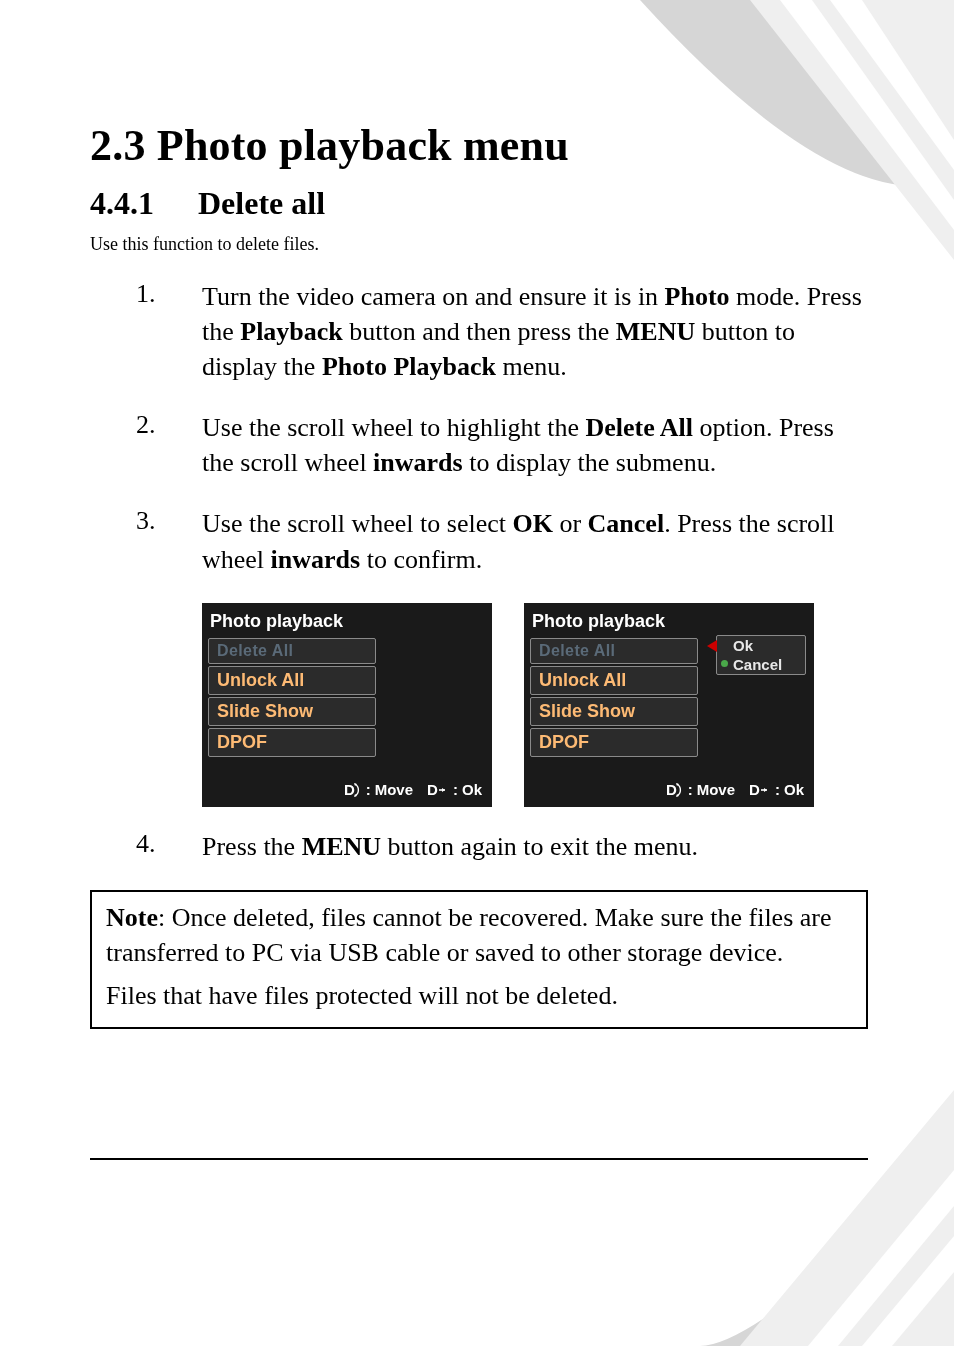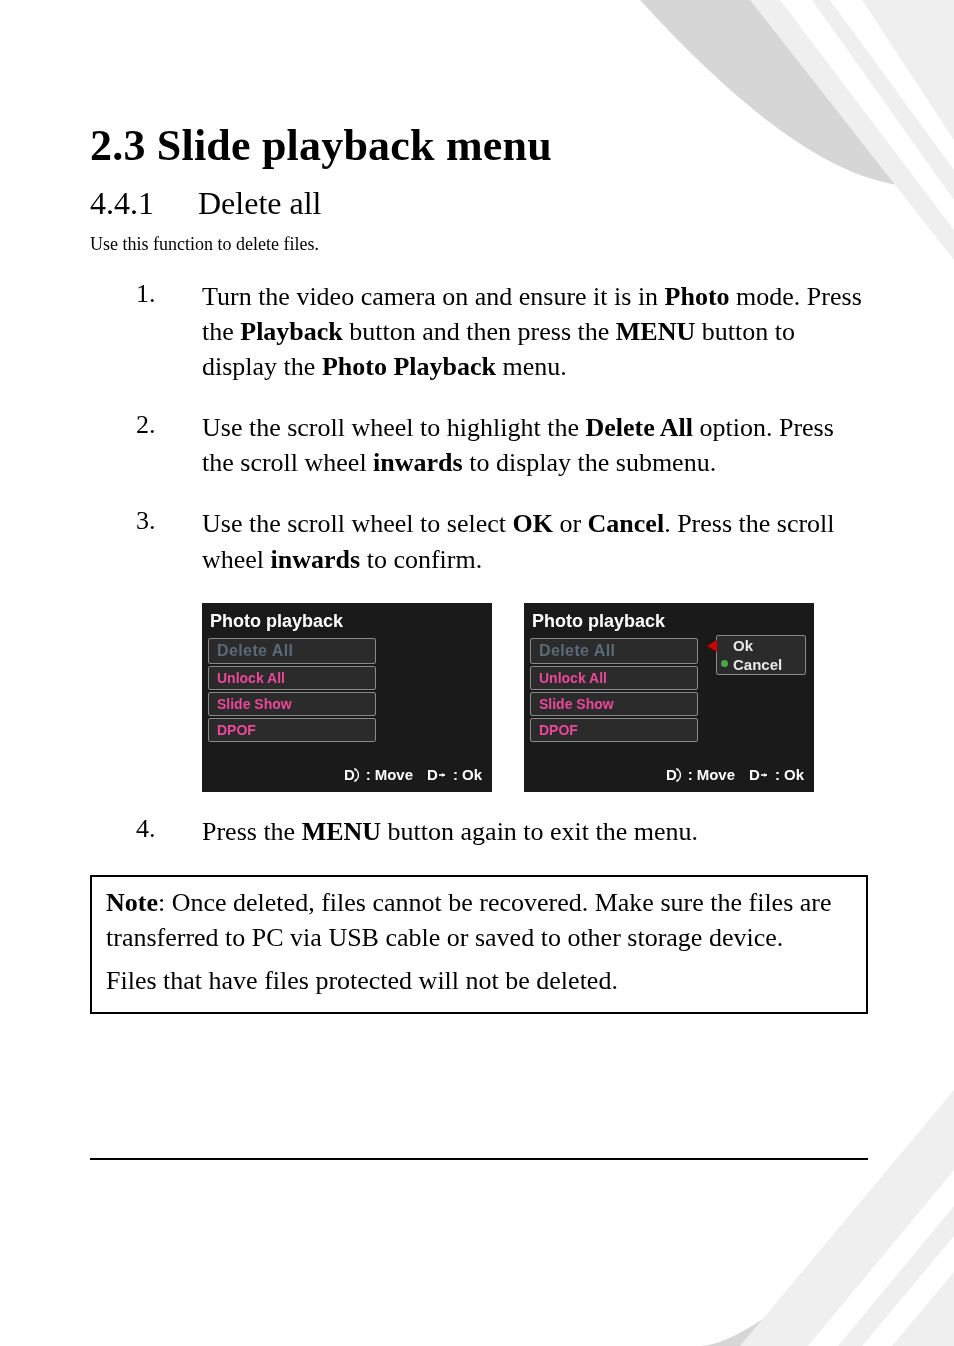--- a/index.html
+++ b/index.html
@@ -25,21 +25,21 @@
     padding: 120px 86px 0 90px;
   }
   h1.section-title {
     font-size: 44px;
     font-weight: bold;
     margin: 0 0 14px 0;
     letter-spacing: 0.2px;
   }
   h2.subsection-title {
     font-size: 32px;
-    font-weight: normal;
+    font-weight: bold;
     margin: 0 0 12px 0;
   }
   .subnum { display: inline-block; width: 100px; }
   p.lead {
     font-size: 18px;
     margin: 0 0 24px 0;
   }
   ol.steps {
     list-style: none;
     padding: 0;
@@ -76,23 +76,23 @@
     font-size: 18px;
     font-weight: bold;
     padding: 2px 8px 6px 8px;
   }
   .menu-list { padding: 0 6px 8px 6px; }
   .menu-item {
     border: 1px solid #8a8a8a;
     border-radius: 2px;
     margin-bottom: 2px;
     padding: 3px 8px;
-    font-size: 14px;
-    font-weight: bold;
-    color: #ec4899;
+    font-size: 18px;
+    font-weight: bold;
+    color: #fdba74;
     background: #2b2b2b;
   }
   .menu-item.sel {
     color: #5a6a78;
     font-size: 16px;
     letter-spacing: 0.4px;
   }
   .menu-item.half { width: 150px; }
   .submenu {
     position: absolute;
@@ -171,21 +171,21 @@
   <path d="M 780 0 L 954 230 L 954 200 L 812 0 Z" fill="#ffffff"></path>
   <path d="M 830 0 L 954 170 L 954 140 L 862 0 Z" fill="#ffffff"></path>
   <path d="M 954 1346 L 740 1346 L 954 1090 Z" fill="#efefef"></path>
   <path d="M 954 1170 L 808 1346 L 838 1346 L 954 1206 Z" fill="#ffffff"></path>
   <path d="M 954 1236 L 862 1346 L 892 1346 L 954 1272 Z" fill="#ffffff"></path>
 </svg>
 
 <div class="content">
   <h1 class="section-title">
     <span>2.3</span>
-    <span>Slide playback menu</span>
+    <span>Photo playback menu</span>
   </h1>
 
   <h2 class="subsection-title">
     <span class="subnum">4.4.1</span>
     <span>Delete all</span>
   </h2>
 
   <p class="lead">Use this function to delete files.</p>
 
   <ol class="steps">

